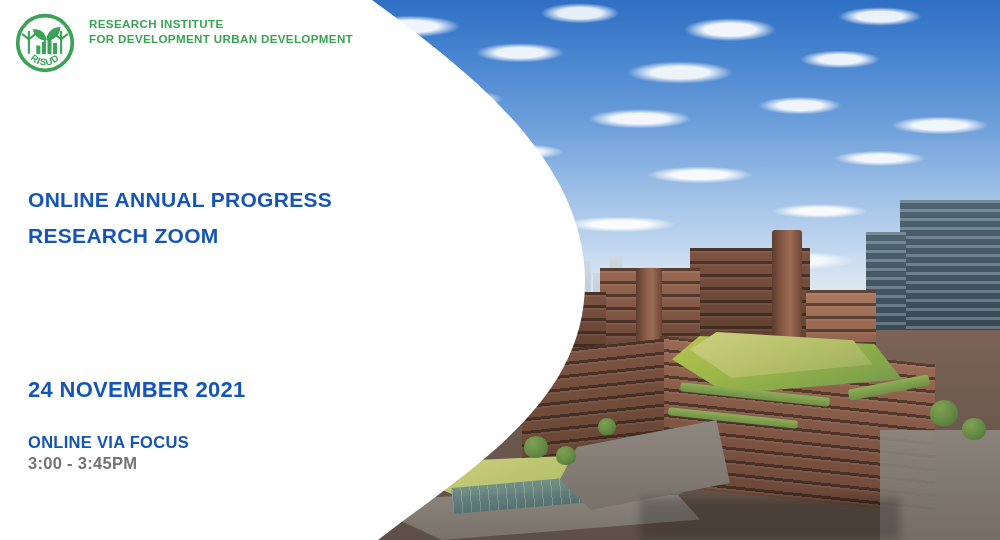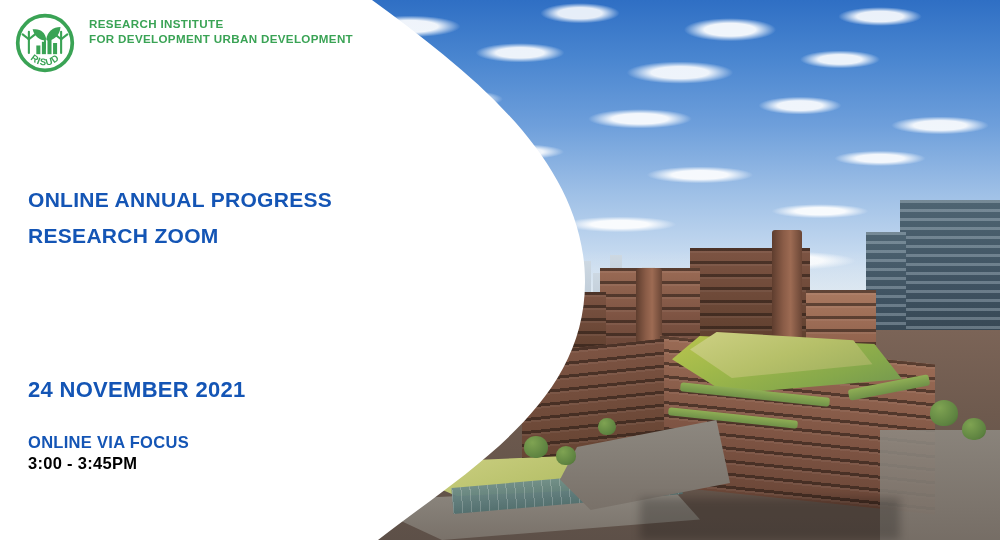--- a/index.html
+++ b/index.html
@@ -215,21 +215,21 @@
   .m-venue {
     color: #1455b5;
     font-size: 16.5px;
     font-weight: bold;
     letter-spacing: .3px;
     line-height: 21px;
     margin-top: 29px;
     white-space: nowrap;
   }
   .m-time {
-    color: #000000;
+    color: #737373;
     font-size: 16.5px;
     font-weight: bold;
     letter-spacing: .3px;
     line-height: 21px;
     white-space: nowrap;
   }
 </style>
 </head>
 <body>
 

